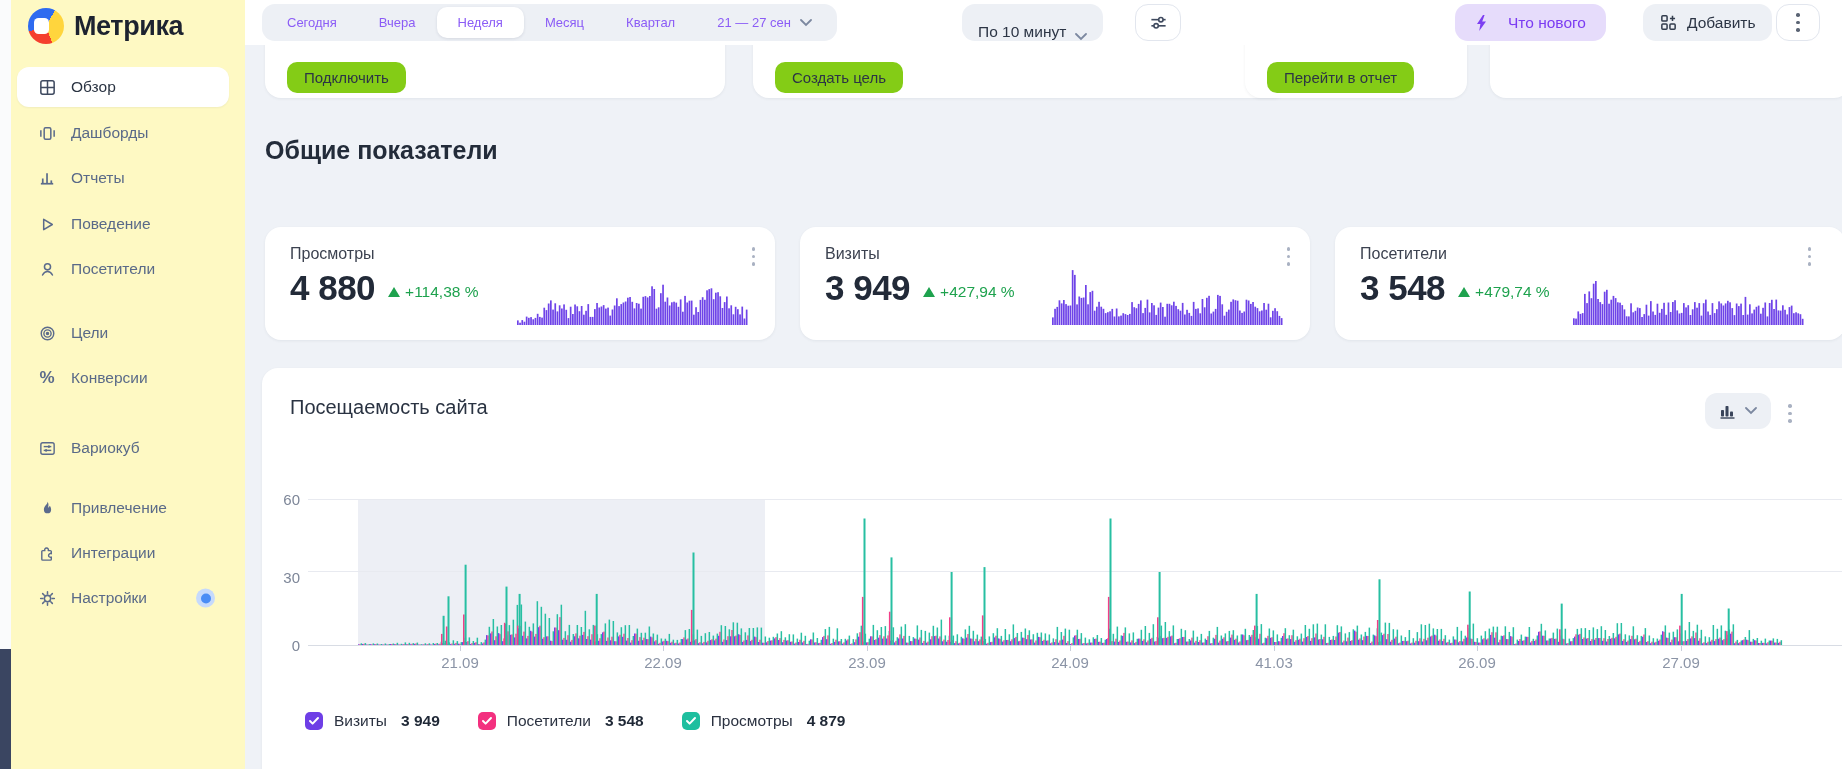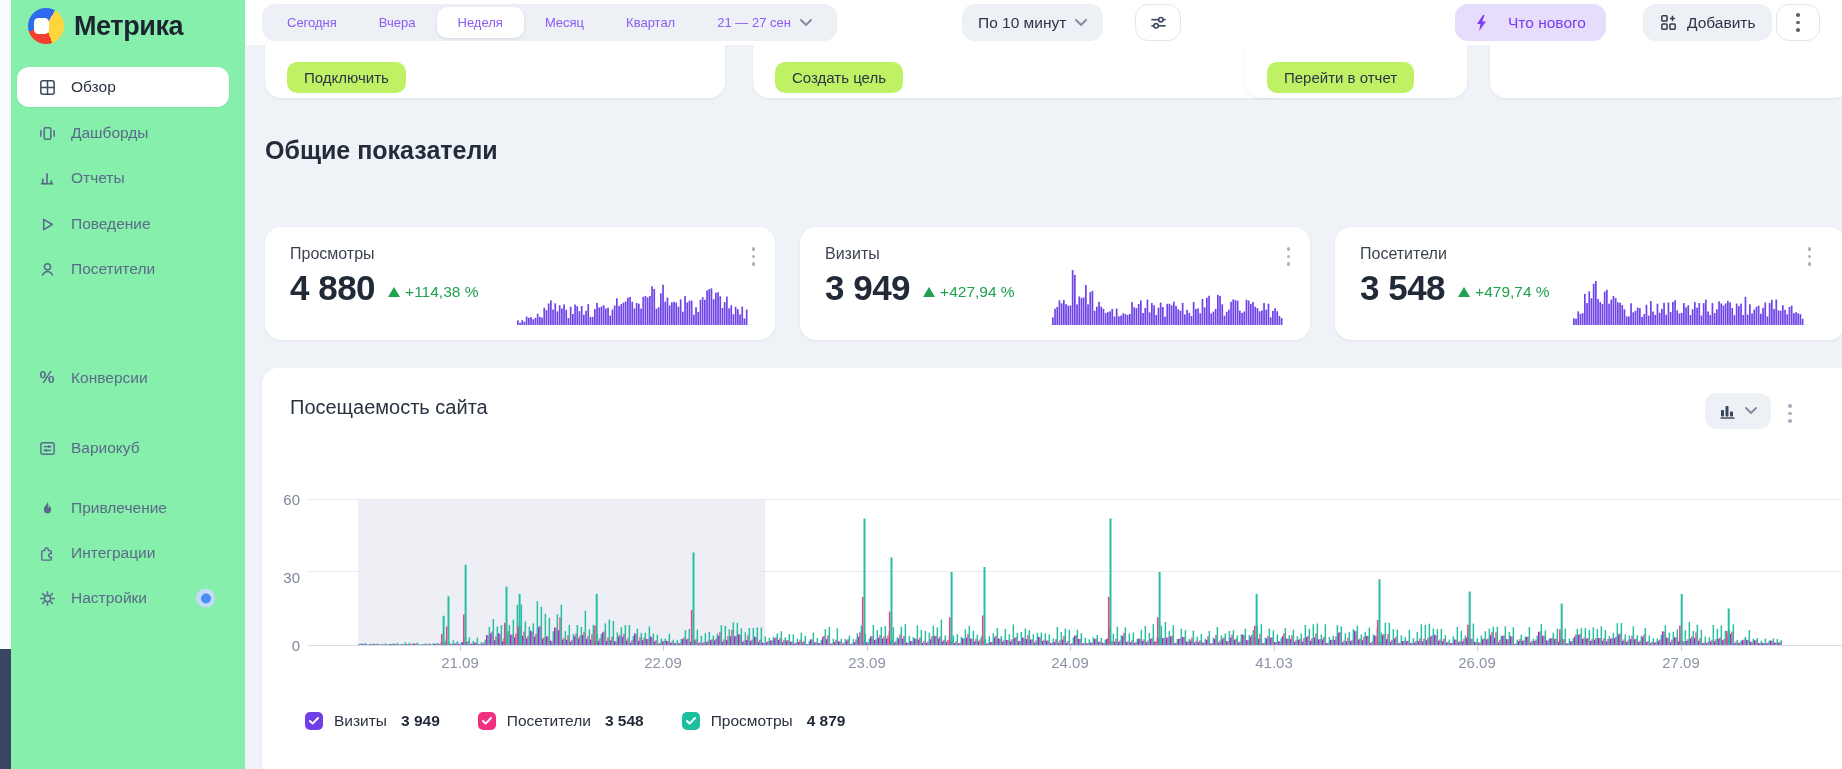--- a/index.html
+++ b/index.html
@@ -5,21 +5,21 @@
   html,body{margin:0;padding:0;}
   body{width:1842px;height:769px;overflow:hidden;background:#eff2f7;
        font-family:"Liberation Sans","DejaVu Sans",sans-serif;color:#222a38;}
   #app{position:relative;width:1842px;height:769px;}
 
   
   .edge-strip{position:absolute;left:0;top:0;width:11px;height:769px;background:#fafbfc;z-index:30;}
   .edge-strip .dark{position:absolute;left:0;bottom:0;width:11px;height:120px;background:#3a4561;}
 
   
-  .sidebar{position:absolute;left:11px;top:0;width:234px;height:769px;background:#86efac;z-index:20;}
+  .sidebar{position:absolute;left:11px;top:0;width:234px;height:769px;background:#fef9c3;z-index:20;}
   .logo{position:absolute;left:17px;top:8px;display:flex;align-items:center;gap:10px;}
   .logo-mark{width:36px;height:36px;border-radius:50%;position:relative;
     background:conic-gradient(from 0deg,#2e6bf0 0deg 30deg,#ffd53d 30deg 160deg,#f5402e 160deg 252deg,#2e6bf0 252deg 360deg);}
   .logo-mark::after{content:"";position:absolute;left:6px;top:10px;width:15px;height:16px;background:#fff;border-radius:4.5px;}
   .logo-text{font-size:27px;font-weight:700;color:#1d2330;letter-spacing:-0.4px;}
   .nav-item{position:absolute;left:6px;width:212px;height:40px;border-radius:12px;
     display:flex;align-items:center;gap:14px;padding-left:20px;box-sizing:border-box;
     color:#5a6a88;font-size:15.5px;cursor:pointer;}
   .nav-item.sel{background:#fff;color:#2a3342;box-shadow:0 1px 2px rgba(40,50,80,.06);}
   .nicon{width:20px;height:20px;display:flex;align-items:center;justify-content:center;flex:0 0 20px;}
@@ -32,35 +32,35 @@
   
   .header{position:absolute;left:245px;top:0;width:1597px;height:45px;background:#fff;z-index:10;}
   .seg{position:absolute;left:17px;top:4px;height:37px;background:#edf0f5;border-radius:13px;
     display:flex;align-items:center;padding:0 4px;}
   .seg .tab{padding:0 21px;height:31px;display:flex;align-items:center;font-size:13px;color:#8b5cf6;
     border-radius:10px;cursor:pointer;white-space:nowrap;}
   .seg .tab.sel{background:#fff;box-shadow:0 1px 3px rgba(40,50,80,.12);}
   .seg .tab.range{gap:9px;}
   .pill{height:37px;background:#edf0f5;border-radius:13px;display:flex;align-items:center;
     font-size:15.5px;color:#2c3545;cursor:pointer;box-sizing:border-box;}
-  .granularity{position:absolute;left:717px;top:4px;padding:0 16px;gap:9px;}
+  .granularity{position:absolute;left:717px;top:4px;padding:0 16px;gap:9px;align-items:flex-end;}
   .btn-sliders{position:absolute;left:890px;top:4px;width:46px;height:37px;background:#fff;
     border:1px solid #e2e6ee;border-radius:13px;display:flex;align-items:center;justify-content:center;cursor:pointer;box-sizing:border-box;}
   .btn-whatsnew{position:absolute;left:1210px;top:4px;padding:0 20px;gap:19px;background:#e6dcfb;color:#7b3bf2;font-weight:500;}
   .btn-add{position:absolute;left:1398px;top:4px;padding:0 16px;gap:9px;}
   .btn-kebab{position:absolute;left:1531px;top:4px;width:44px;height:37px;background:#fff;
     border:1px solid #e2e6ee;border-radius:13px;display:flex;flex-direction:column;align-items:center;justify-content:center;cursor:pointer;box-sizing:border-box;}
   .kdot{width:3.5px;height:3.5px;border-radius:50%;background:#5b6474;margin:2px 0;}
   .chev{display:block;}
 
   
   .card{position:absolute;background:#fff;border-radius:16px;box-shadow:0 1px 3px rgba(47,56,74,.07);}
 
   
-  .promo-btn{position:absolute;left:22px;top:42px;height:31px;padding:0 17px;background:#bef264;border-radius:10px;
+  .promo-btn{position:absolute;left:22px;top:42px;height:31px;padding:0 17px;background:#84cc16;border-radius:10px;
     display:flex;align-items:center;font-size:15px;color:#2c3545;cursor:pointer;white-space:nowrap;}
 
   .section-title{position:absolute;left:265px;top:136px;font-size:25px;font-weight:700;color:#232c3a;}
 
   
   .mcard .mtitle{position:absolute;left:25px;top:18px;font-size:16px;color:#3c4250;}
   .mcard .mnum-row{position:absolute;left:25px;top:42px;display:flex;align-items:flex-end;}
   .mcard .mnum{font-size:35px;font-weight:700;color:#222a38;letter-spacing:-0.5px;line-height:1.1;}
   .mcard .mdelta{display:flex;align-items:center;gap:5px;margin:0 0 7px 13px;color:#1ea24e;font-size:15.5px;font-weight:500;}
   .tri-up{width:0;height:0;border-left:6px solid transparent;border-right:6px solid transparent;border-bottom:10px solid #1ea24e;}
@@ -148,20 +148,30 @@
     <div class="nav-item" style="top:249px">
       <span class="nicon">
         <svg width="19" height="19" viewBox="0 0 20 20" fill="none" stroke="#5b6b8c" stroke-width="1.6" stroke-linecap="round">
             <circle cx="10" cy="7.2" r="3.2"></circle>
             <path d="M4.8 15.8c1.2-2.4 3.1-3.6 5.2-3.6s4 1.2 5.2 3.6"></path>
           </svg>
       </span>
       <span class="nlabel">Посетители</span>
     </div>
 
+    <div class="nav-item" style="top:313px">
+      <span class="nicon">
+        <svg width="19" height="19" viewBox="0 0 20 20" fill="none" stroke="#5b6b8c" stroke-width="1.5">
+            <circle cx="10" cy="10" r="6.6"></circle>
+            <circle cx="10" cy="10" r="3.8"></circle>
+            <circle cx="10" cy="10" r="1.1" fill="#5b6b8c"></circle>
+          </svg>
+      </span>
+      <span class="nlabel">Цели</span>
+    </div>
 
     <div class="nav-item" style="top:358px">
       <span class="nicon">
           <span class="pct">%</span>
         </span>
       <span class="nlabel">Конверсии</span>
     </div>
 
     <div class="nav-item" style="top:428px">
       <span class="nicon">

